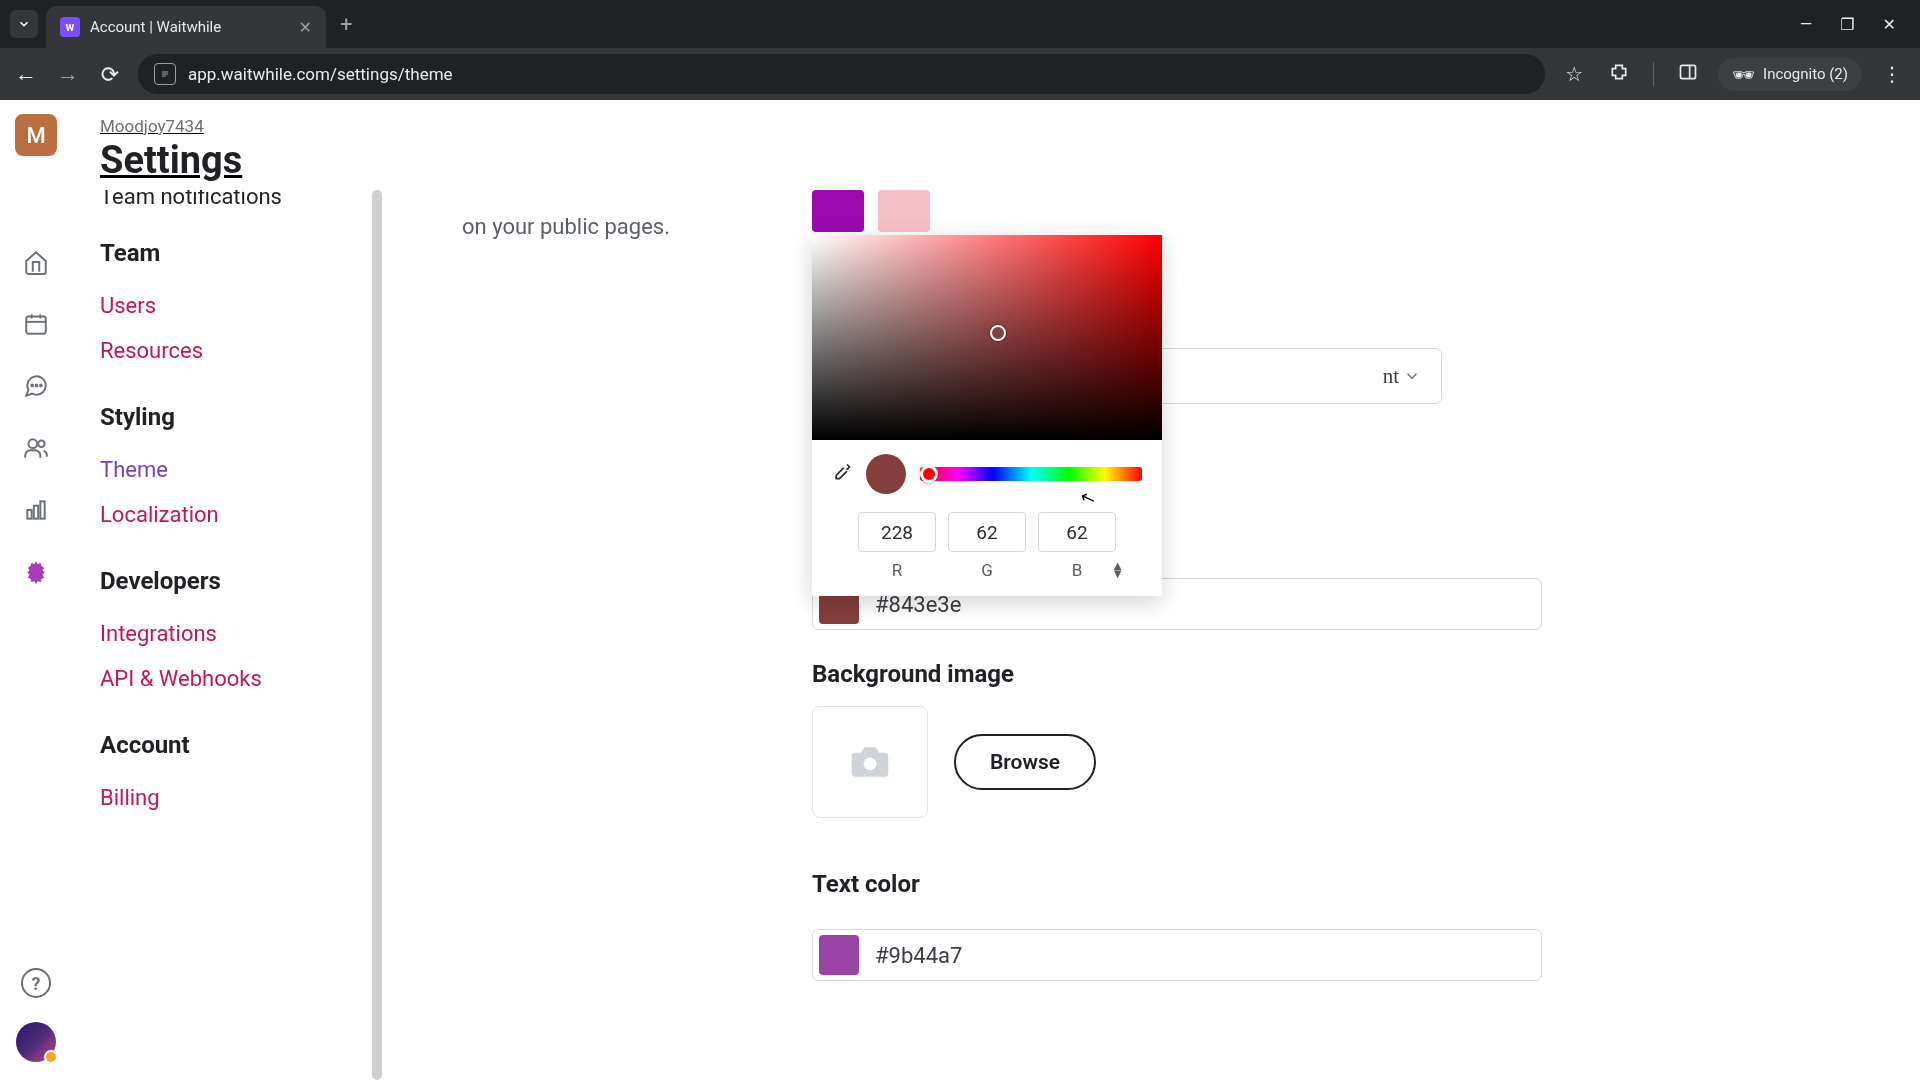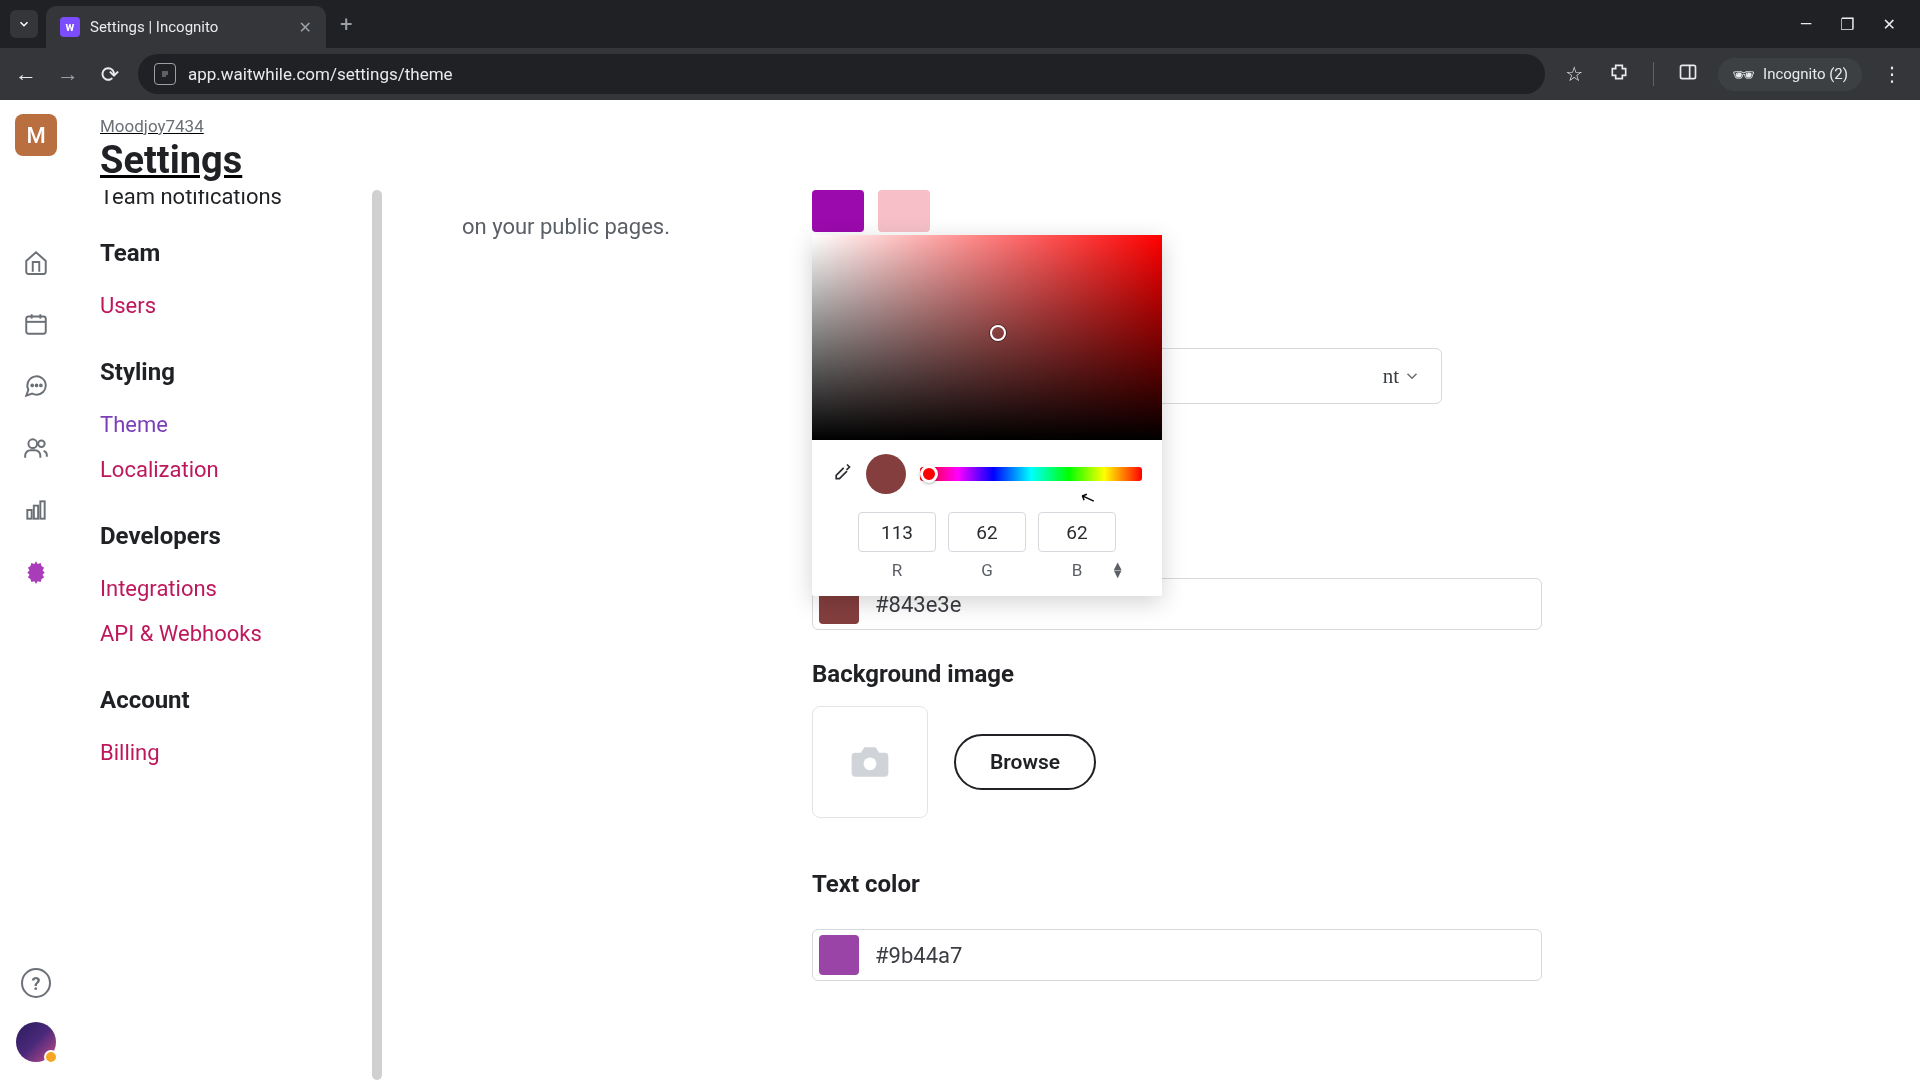--- a/index.html
+++ b/index.html
@@ -101,21 +101,21 @@
 
 <div class="browser-chrome">
   <div class="tab-bar">
     <div class="tab-dropdown">
       <svg width="14" height="14" viewBox="0 0 24 24" fill="none" stroke="currentColor" stroke-width="2.5">
           <polyline points="6 9 12 15 18 9"></polyline>
         </svg>
     </div>
     <div class="tab">
       <div class="favicon">w</div>
-      <div class="title">Settings | Incognito</div>
+      <div class="title">Account | Waitwhile</div>
       <div class="close">✕</div>
     </div>
     <div class="new-tab">+</div>
     <div class="window-controls">
       <span>—</span>
       <span>❐</span>
       <span>✕</span>
     </div>
   </div>
   <div class="nav-bar">
@@ -211,20 +211,21 @@
       <div class="breadcrumb">Moodjoy7434</div>
       <div class="page-title">Settings</div>
     </div>
 
     <div class="main-row">
       <div class="settings-nav">
         <div class="nav-overflow">Team notifications</div>
 
         <div class="nav-section-title">Team</div>
         <div class="nav-item">Users</div>
+        <div class="nav-item">Resources</div>
 
         <div class="nav-section-title">Styling</div>
         <div class="nav-item active">Theme</div>
         <div class="nav-item">Localization</div>
 
         <div class="nav-section-title">Developers</div>
         <div class="nav-item">Integrations</div>
         <div class="nav-item">API &amp; Webhooks</div>
 
         <div class="nav-section-title">Account</div>
@@ -256,21 +257,21 @@
                   <path d="M18 3l3 3-3.5 3.5M14 7l-9 9v4h4l9-9"></path>
                 </svg>
             </div>
             <div class="preview-dot"></div>
             <div class="hue-bar">
               <div class="hue-handle"></div>
               <div class="cursor-arrow">↖</div>
             </div>
           </div>
           <div class="rgb-row">
-            <div class="rgb-cell">113</div>
+            <div class="rgb-cell">228</div>
             <div class="rgb-cell">62</div>
             <div class="rgb-cell">62</div>
           </div>
           <div class="rgb-labels">
             <div class="rgb-label">R</div>
             <div class="rgb-label">G</div>
             <div class="rgb-label">B</div>
           </div>
           <div class="mode-toggle">▲<br>▼</div>
         </div>

